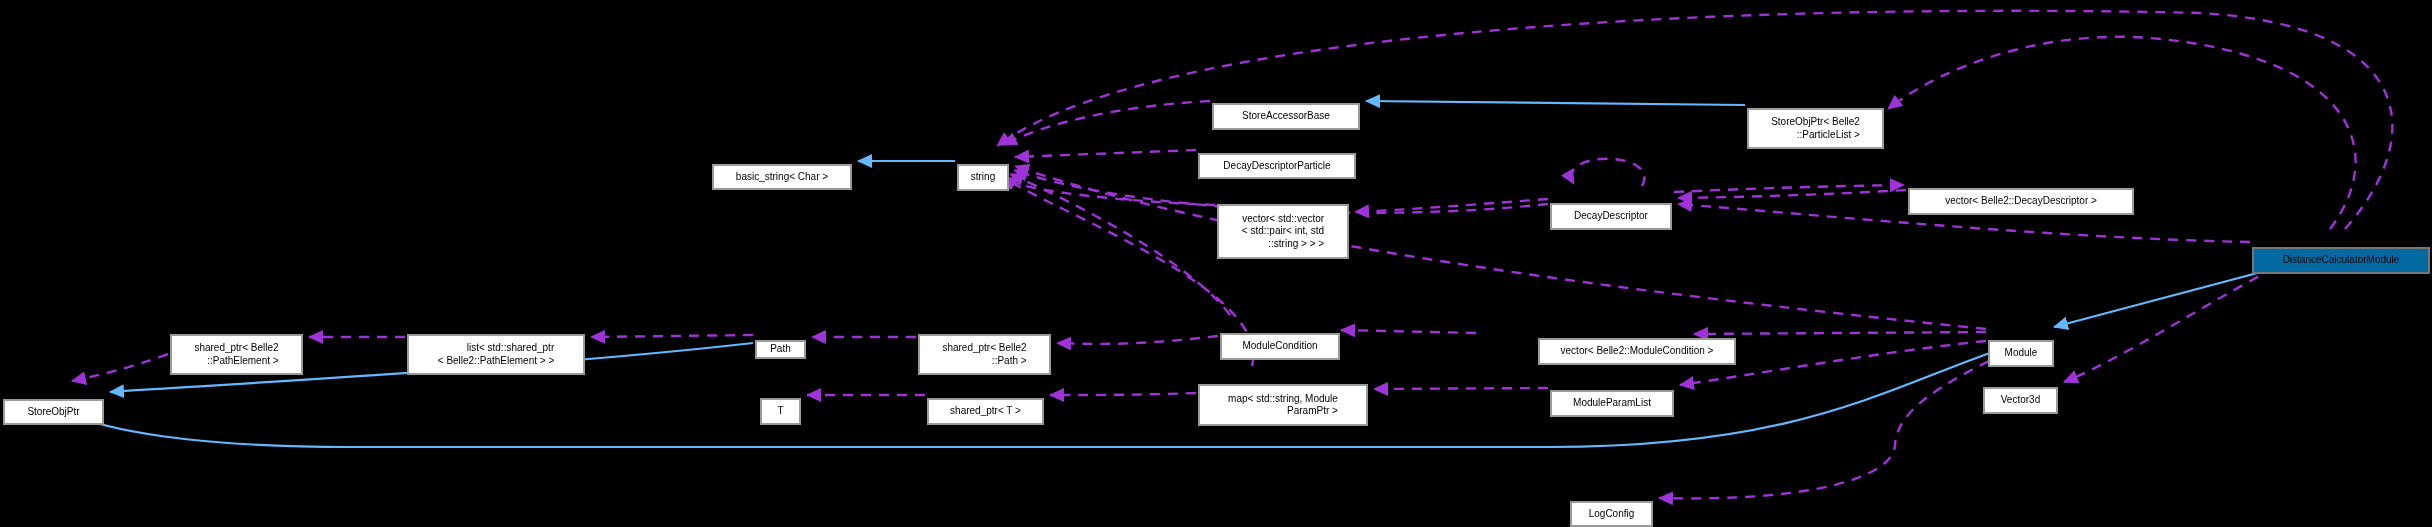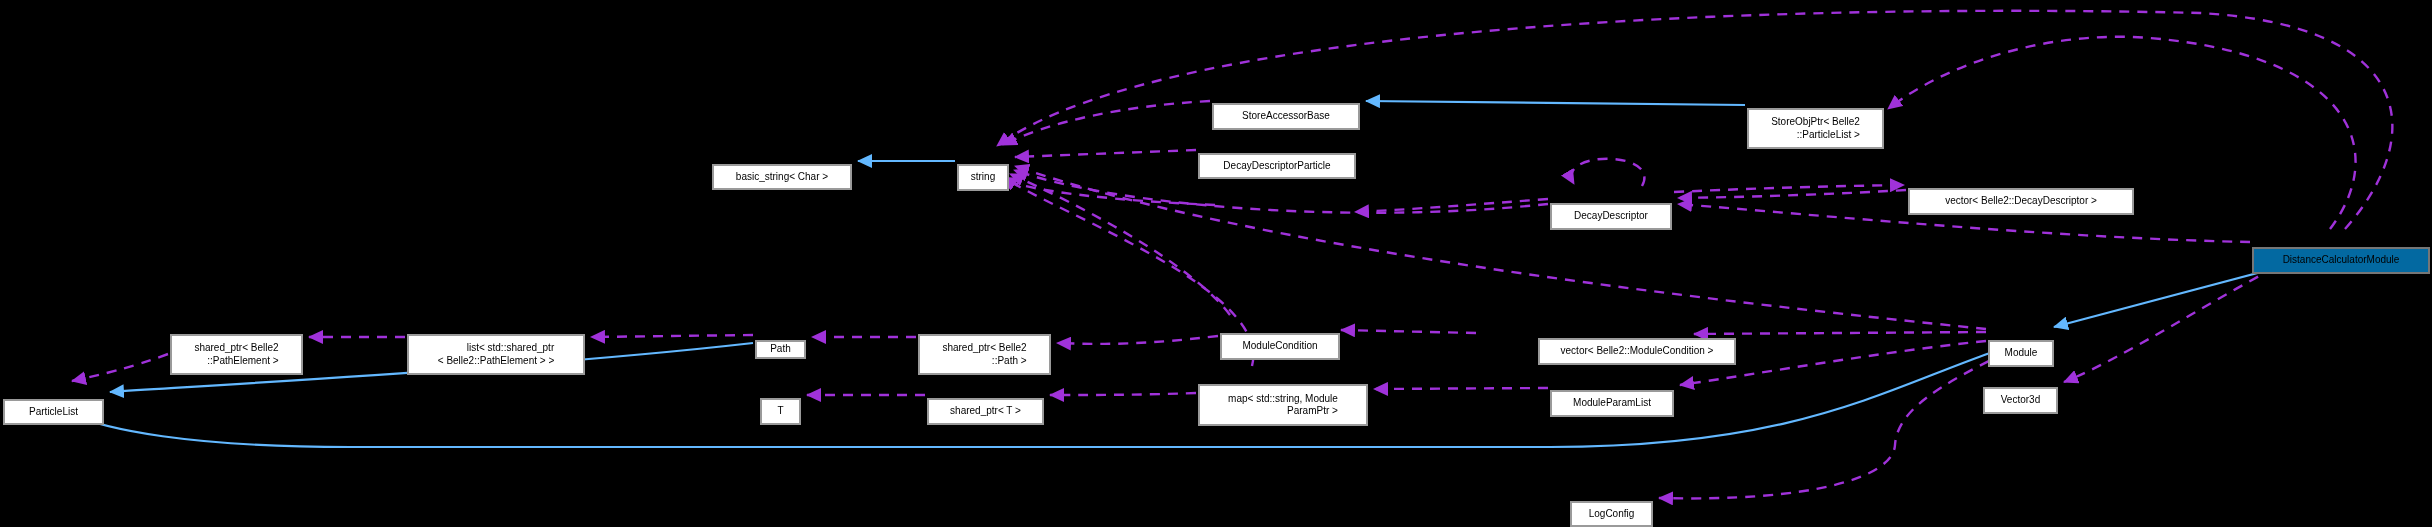--- a/index.html
+++ b/index.html
@@ -71,20 +71,23 @@
 
   <div class="node" style="left:957px;top:148px;width:52px;height:27px">string</div>
 
   <div class="node" style="left:1212px;top:87px;width:148px;height:27px">StoreAccessorBase</div>
 
   <div class="node" style="left:1747px;top:92px;width:137px;height:41px">StoreObjPtr&lt; Belle2
 ::ParticleList &gt;</div>
 
   <div class="node" style="left:1198px;top:137px;width:158px;height:26px">DecayDescriptorParticle</div>
 
+  <div class="node" style="left:1217px;top:188px;width:132px;height:55px">vector&lt; std::vector
+&lt; std::pair&lt; int, std
+::string &gt; &gt; &gt;</div>
 
   <div class="node" style="left:1550px;top:187px;width:122px;height:27px">DecayDescriptor</div>
 
   <div class="node" style="left:1908px;top:172px;width:226px;height:27px">vector&lt; Belle2::DecayDescriptor &gt;</div>
 
   <div class="node hl" style="left:2252px;top:231px;width:178px;height:27px">DistanceCalculatorModule</div>
 
   <div class="node" style="left:170px;top:318px;width:133px;height:41px">shared_ptr&lt; Belle2
 ::PathElement &gt;</div>
 
@@ -97,21 +100,21 @@
 ::Path &gt;</div>
 
   <div class="node" style="left:1220px;top:317px;width:120px;height:27px">ModuleCondition</div>
 
   <div class="node" style="left:1538px;top:322px;width:198px;height:27px">vector&lt; Belle2::ModuleCondition &gt;</div>
 
   <div class="node" style="left:1988px;top:324px;width:66px;height:27px">Module</div>
 
   <div class="node" style="left:1983px;top:371px;width:75px;height:27px">Vector3d</div>
 
-  <div class="node" style="left:3px;top:383px;width:101px;height:26px">ParticleList</div>
+  <div class="node" style="left:3px;top:383px;width:101px;height:26px">StoreObjPtr</div>
 
   <div class="node" style="left:760px;top:382px;width:41px;height:27px">T</div>
 
   <div class="node" style="left:927px;top:382px;width:117px;height:27px">shared_ptr&lt; T &gt;</div>
 
   <div class="node" style="left:1198px;top:368px;width:170px;height:42px">map&lt; std::string, Module
 ParamPtr &gt;</div>
 
   <div class="node" style="left:1550px;top:374px;width:124px;height:27px">ModuleParamList</div>
 

